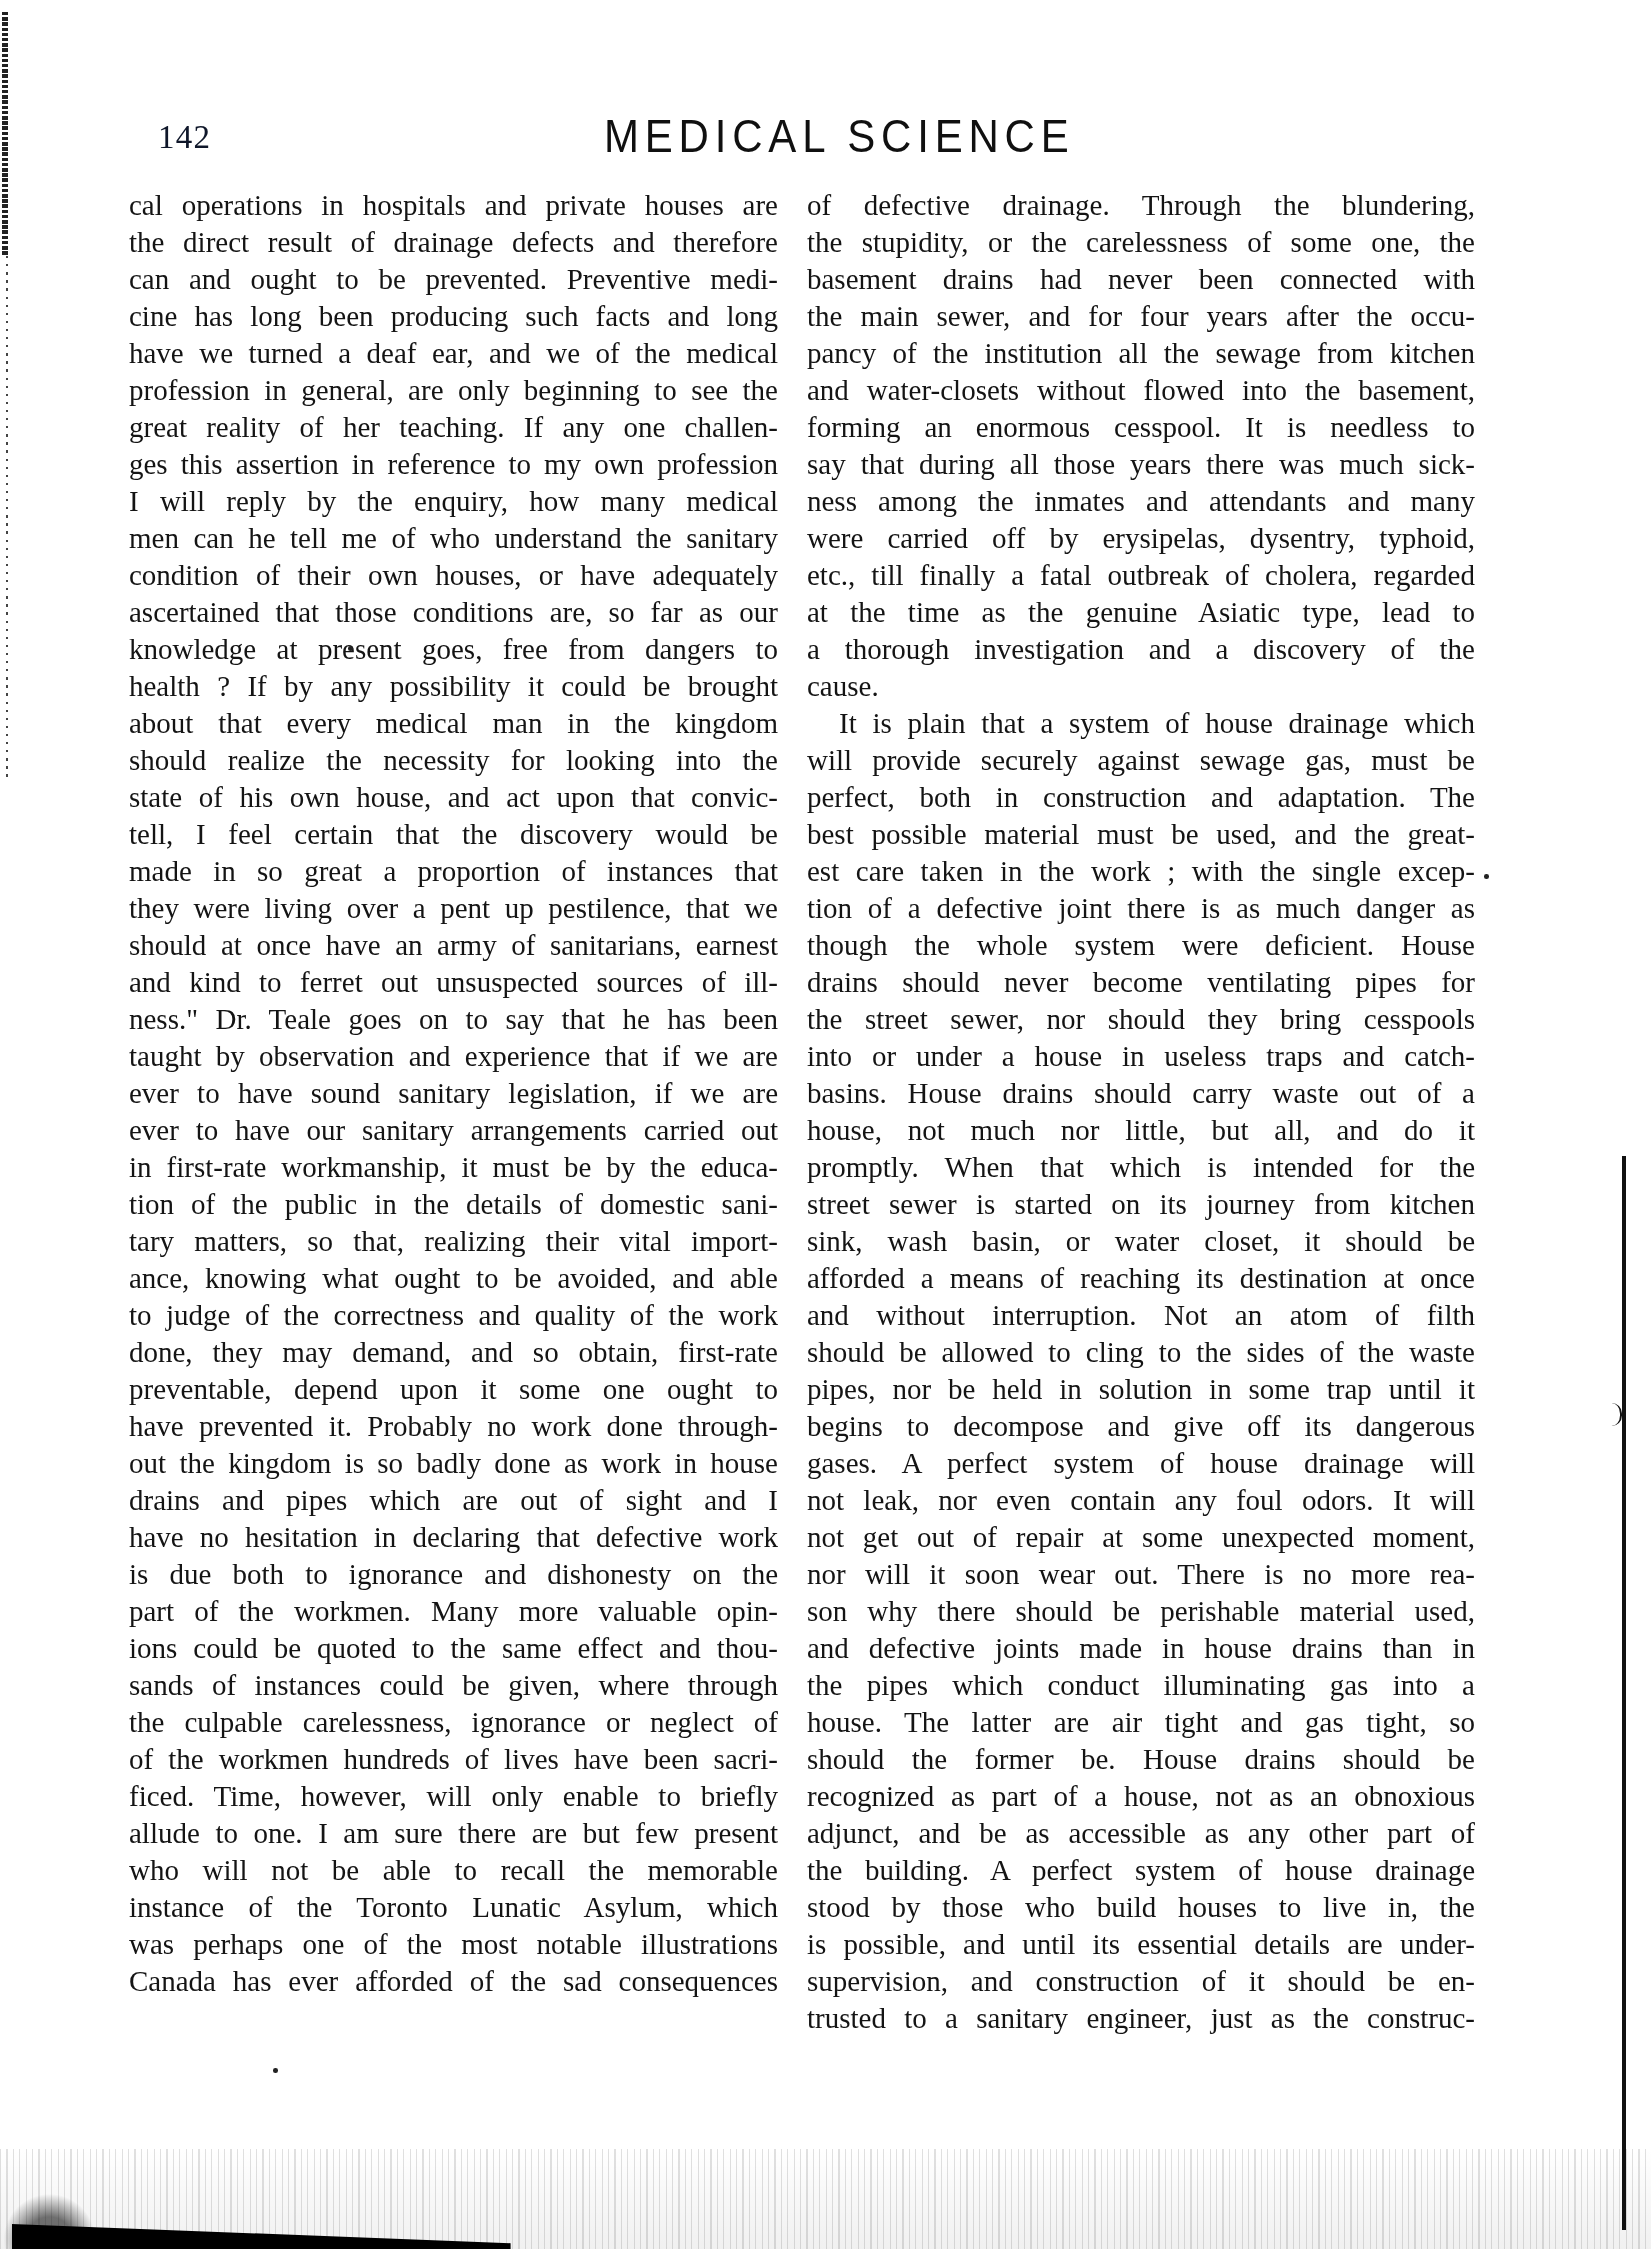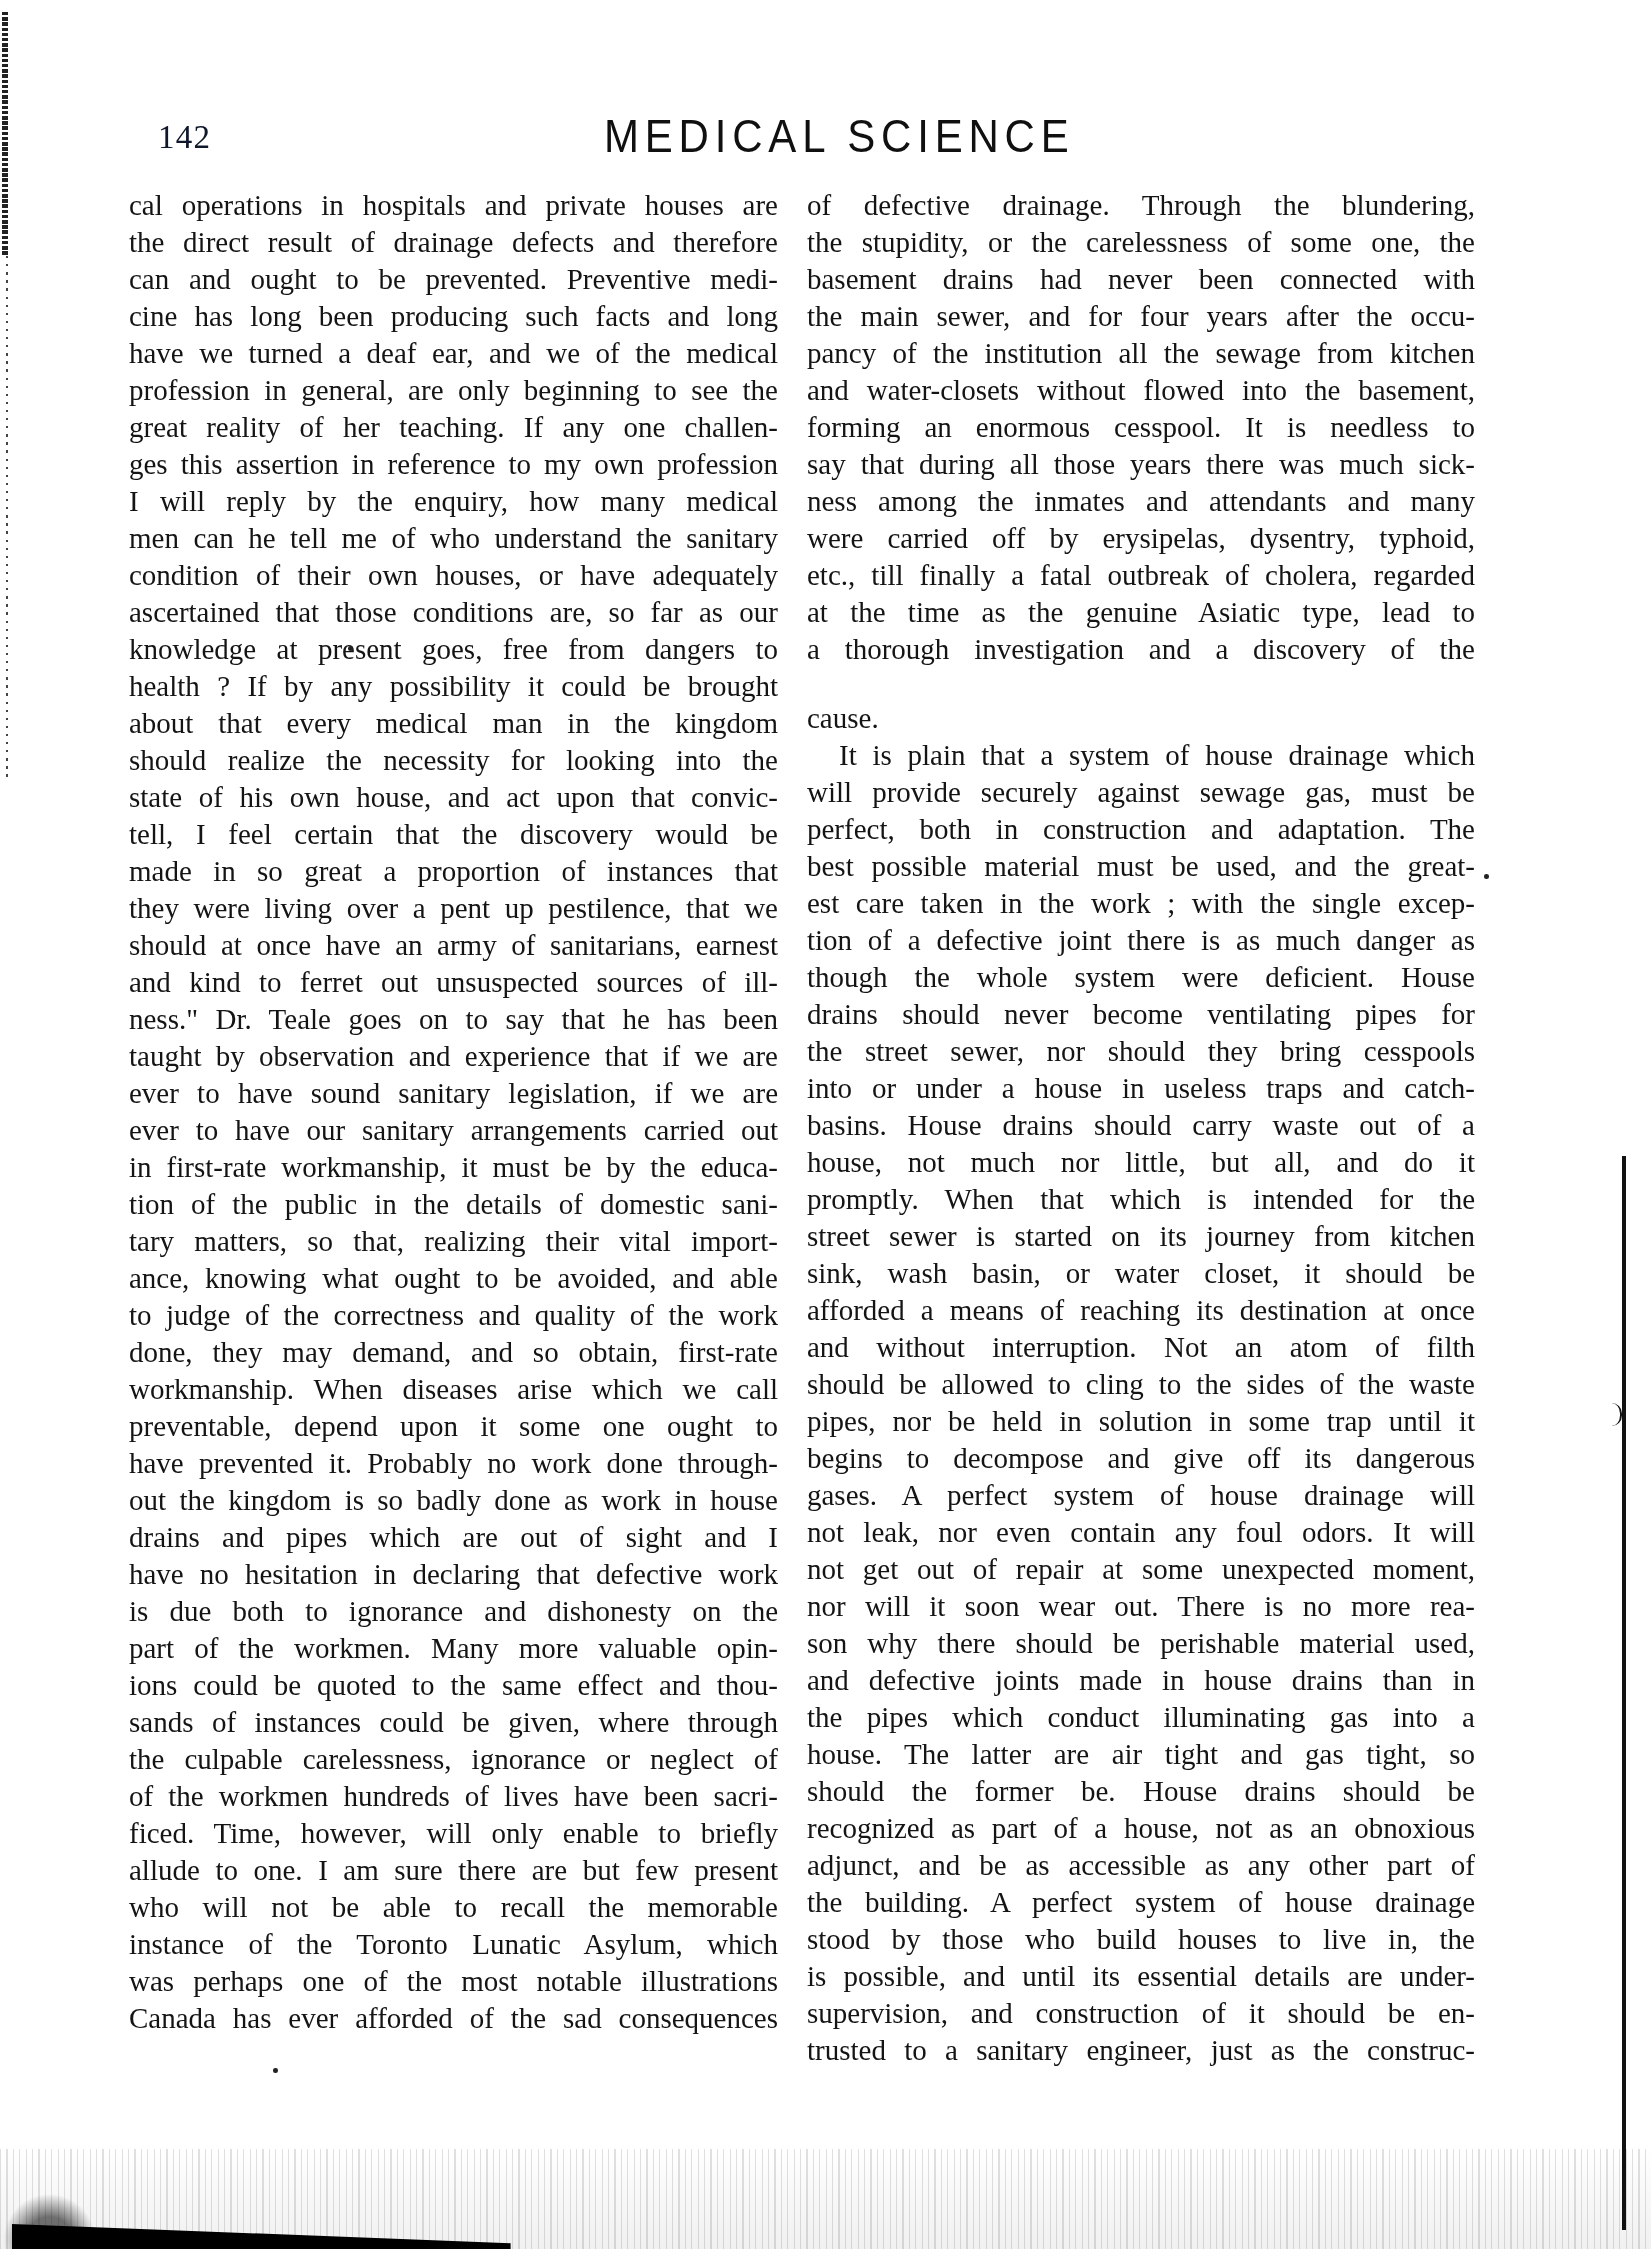--- a/index.html
+++ b/index.html
@@ -17,21 +17,21 @@
     }
 
     .column {
       position: absolute; top: 187px;
       font-family: "Liberation Serif", serif; font-size: 29px; line-height: 37px; color: #141414;
       text-align: justify;
     }
     .col-left  { left: 129px;  width: 649px; }
     .col-right { left: 807px; width: 668px; }
     .line { display: block; white-space: nowrap; text-align-last: justify; text-align: justify; height: 37px; overflow: visible; }
-    .line.last { text-align-last: left; margin-top: 32px; }
+    .line.last { text-align-last: left; }
     .line.indent { padding-left: 32px; }
 
     
     .binding-edge {
       position: absolute; left: 2.3px; top: 11.6px; width: 5.8px; height: 244px;
       background: repeating-linear-gradient(#222 0 3.5px, #fff 3.5px 5.2px);
     }
     .binding-dots {
       position: absolute; left: 5.8px; top: 256px; width: 2.3px; height: 523px;
       background: repeating-linear-gradient(#444 0 2.3px, transparent 2.3px 8.1px);
@@ -90,21 +90,20 @@
       <span class="line">ness."  Dr. Teale goes on to say that he has been</span>
       <span class="line">taught by observation and experience that if we are</span>
       <span class="line">ever to have sound sanitary legislation, if we are</span>
       <span class="line">ever to have our sanitary arrangements carried out</span>
       <span class="line">in first-rate workmanship, it must be by the educa-</span>
       <span class="line">tion of the public in the details of domestic sani-</span>
       <span class="line">tary matters, so that, realizing their vital import-</span>
       <span class="line">ance, knowing what ought to be avoided, and able</span>
       <span class="line">to judge of the correctness and quality of the work</span>
       <span class="line">done, they may demand, and so obtain, first-rate</span>
-      <span class="line">workmanship.  When diseases arise which we call</span>
       <span class="line">preventable, depend upon it some one ought to</span>
       <span class="line">have prevented it.  Probably no work done through-</span>
       <span class="line">out the kingdom is so badly done as work in house</span>
       <span class="line">drains and pipes which are out of sight and I</span>
       <span class="line">have no hesitation in declaring that defective work</span>
       <span class="line">is due both to ignorance and dishonesty on the</span>
       <span class="line">part of the workmen.  Many more valuable opin-</span>
       <span class="line">ions could be quoted to the same effect and thou-</span>
       <span class="line">sands of instances could be given, where through</span>
       <span class="line">the culpable carelessness, ignorance or neglect of</span>

